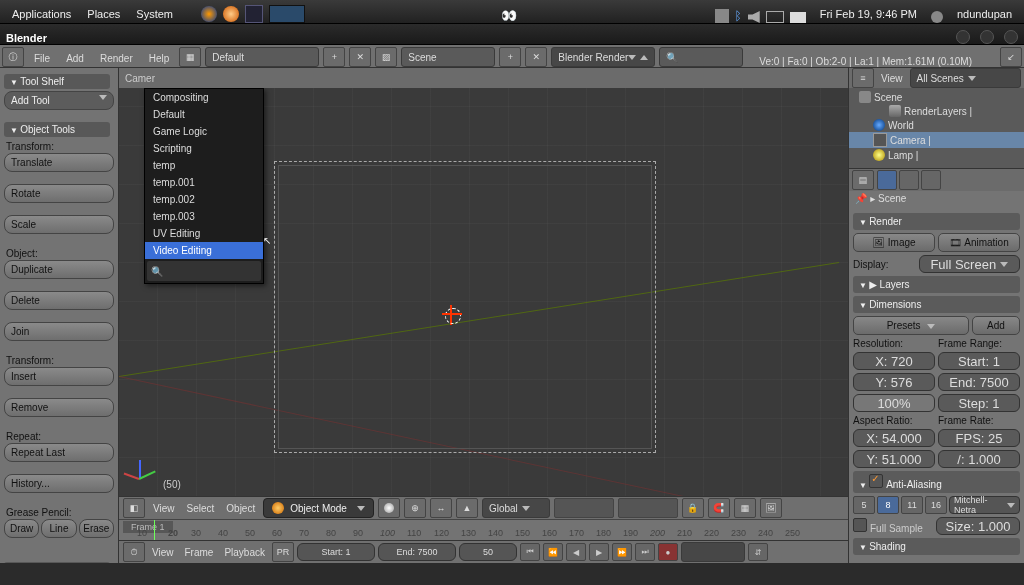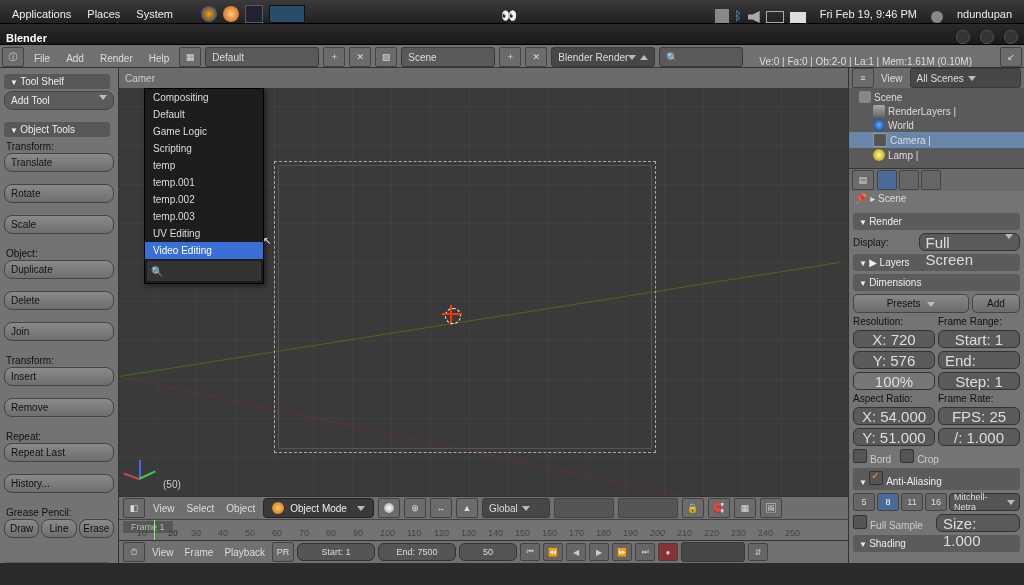--- a/index.html
+++ b/index.html
@@ -76,21 +76,21 @@
 .ico-render{background:linear-gradient(#aaa,#666);border-radius:2px}
 .ico-world{background:radial-gradient(#6af,#037);border-radius:50%}
 .ico-cam{background:#555;border:1px solid #999}
 .ico-lamp{background:radial-gradient(#ff8,#a80);border-radius:50%}
 .prop-body{flex:1;padding:4px;overflow:hidden}
 .p-head{background:#5b5b5b;color:#eee;padding:3px 6px;border-radius:3px;margin:3px 0;font-size:10px}
 .p-head::before{content:"▼ ";font-size:8px}
 .p-btn{background:linear-gradient(#888,#6b6b6b);border:1px solid #444;border-radius:5px;padding:3px 6px;color:#111;font-size:10px;text-align:center;flex:1}
 .p-row{display:flex;gap:3px;margin-bottom:3px;align-items:center}
 .p-label{color:#111;font-size:10px;flex:1}
-.p-field{background:#5a5a5a;border:1px solid #333;border-radius:6px;height:16px;padding:0 6px;display:flex;align-items:flex-start;font-size:15px;color:#ddd;flex:1;justify-content:center}
+.p-field{background:#5a5a5a;border:1px solid #333;border-radius:6px;height:16px;padding:0 6px;display:flex;align-items:center;font-size:13px;color:#ddd;flex:1;justify-content:center}
 .btn-half{flex:1}
 .tab-btns{display:flex;gap:2px;margin-bottom:3px}
 .tab-btn{width:18px;height:18px;background:#666;border:1px solid #444;border-radius:2px}
 .tab-btn.active{background:#4a6a9a}
 .aa-row{display:flex;gap:2px;margin-bottom:3px}
 .aa-btn{width:20px;height:16px;background:#666;border:1px solid #444;border-radius:2px;display:flex;align-items:center;justify-content:center;font-size:9px;color:#ddd}
 .aa-btn.active{background:#4a6a9a;color:#fff}
 .aa-pill{flex:1;background:#555;border:1px solid #333;border-radius:4px;height:16px;display:flex;align-items:center;padding:0 4px;font-size:9px;color:#ddd}
 .check{width:12px;height:12px;background:#555;border:1px solid #333;border-radius:2px;display:inline-block;margin-right:3px;position:relative}
 .check.on::after{content:"✓";position:absolute;left:1px;top:-2px;font-size:10px;color:#ff9933}
@@ -327,21 +327,21 @@
         <div class="pill dark" style="flex:1">
             <span>All Scenes</span>
             <span class="triangle"></span>
           </div>
       </div>
       <div class="out-list" id="out-list">
           <div class="out-item" style="padding-left: 10px;">
             <span class="out-icon ico-scene"></span>
             <span>Scene</span>
           </div>
-          <div class="out-item" style="padding-left: 24px;">
+          <div class="out-item" style="padding-left: 40px;">
             <span class="out-icon ico-render"></span>
             <span>RenderLayers |</span>
           </div>
           <div class="out-item" style="padding-left: 24px;">
             <span class="out-icon ico-world"></span>
             <span>World</span>
           </div>
           <div class="out-item sel" style="padding-left: 24px;">
             <span class="out-icon ico-cam"></span>
             <span>Camera |</span>
@@ -357,20 +357,24 @@
       <div class="tab-btns" style="margin:0">
         <div class="tab-btn active"></div>
         <div class="tab-btn"></div>
         <div class="tab-btn"></div>
       </div>
     </div>
     <div style="padding:2px 6px;font-size:10px;color:#ddd">📌 ▸ <span>Scene</span></div>
     <div class="prop-body">
       <div class="p-head">Render</div>
       <div class="p-row">
+        <div class="p-btn">🖼 <span>Image</span></div>
+        <div class="p-btn">🎞 <span>Animation</span></div>
+      </div>
+      <div class="p-row">
           <span class="p-label">Display:</span>
           <div class="p-field" style="flex:1.4">
             <span>Full Screen</span>
             <span class="triangle"></span>
           </div>
         </div>
       <div class="p-head" style="margin-top:1px">▶ <span>Layers</span></div>
       <div class="p-head">Dimensions</div>
       <div class="p-row">
           <div class="p-btn btn-half" style="flex:3"><span>Presets</span> <span class="triangle"></span></div>
@@ -396,24 +400,20 @@
           <span class="p-label">Aspect Ratio:</span>
           <span class="p-label">Frame Rate:</span>
         </div>
       <div class="p-row">
           <div class="p-field">X: 54.000</div>
           <div class="p-field">FPS: 25</div>
         </div>
       <div class="p-row">
           <div class="p-field">Y: 51.000</div>
           <div class="p-field">/: 1.000</div>
-        </div>
-      <div class="p-row">
-          <span><span class="check"></span><span>Bord</span></span>
-          <span style="margin-left:6px"><span class="check"></span><span>Crop</span></span>
         </div>
       <div class="p-head"><span class="check on"></span><span>Anti-Aliasing</span></div>
       <div class="aa-row">
         <div class="aa-btn">5</div>
         <div class="aa-btn active">8</div>
         <div class="aa-btn">11</div>
         <div class="aa-btn">16</div>
         <div class="aa-pill">
             <span>Mitchell-Netra</span>
             <span class="triangle" style="margin-left:auto"></span>

